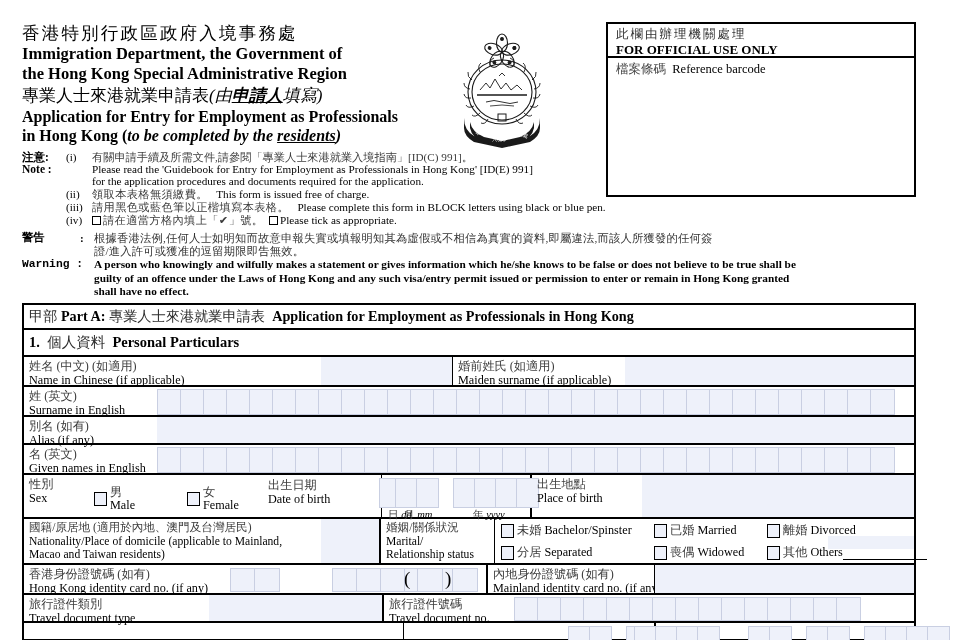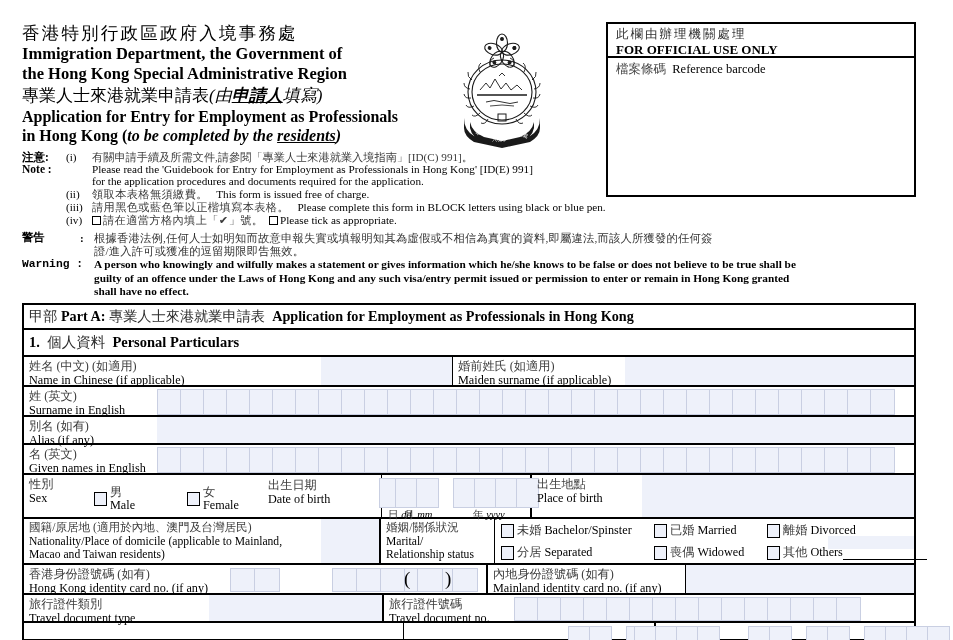--- a/index.html
+++ b/index.html
@@ -673,21 +673,21 @@
             <div class="gc" style="width: 24px;"></div>
           </div>
       </div>
       <div class="cell vline2" style="width:134px;padding:0;position:relative;">
         <span class="paren" style="position:absolute;left:50px;top:4px;">(</span>
         <div class="grid bordered" style="left:63px;top:3px;height:22px;">
             <div class="gc" style="width: 24px;"></div>
           </div>
         <span class="paren" style="position:absolute;left:91px;top:4px;">)</span>
       </div>
-      <div class="cell vline" style="width:198px;">
+      <div class="cell vline" style="width:167px;">
         <div class="lbl-cn">內地身份證號碼 (如有)</div>
         <div class="lbl-en">Mainland identity card no. (if any)</div>
       </div>
       <div class="cell" style="flex:1;padding:0;">
         <div class="fill"></div>
       </div>
     </div>
 
     <div class="row thick" style="height:28px;">
       <div class="cell" style="width:185px;">

